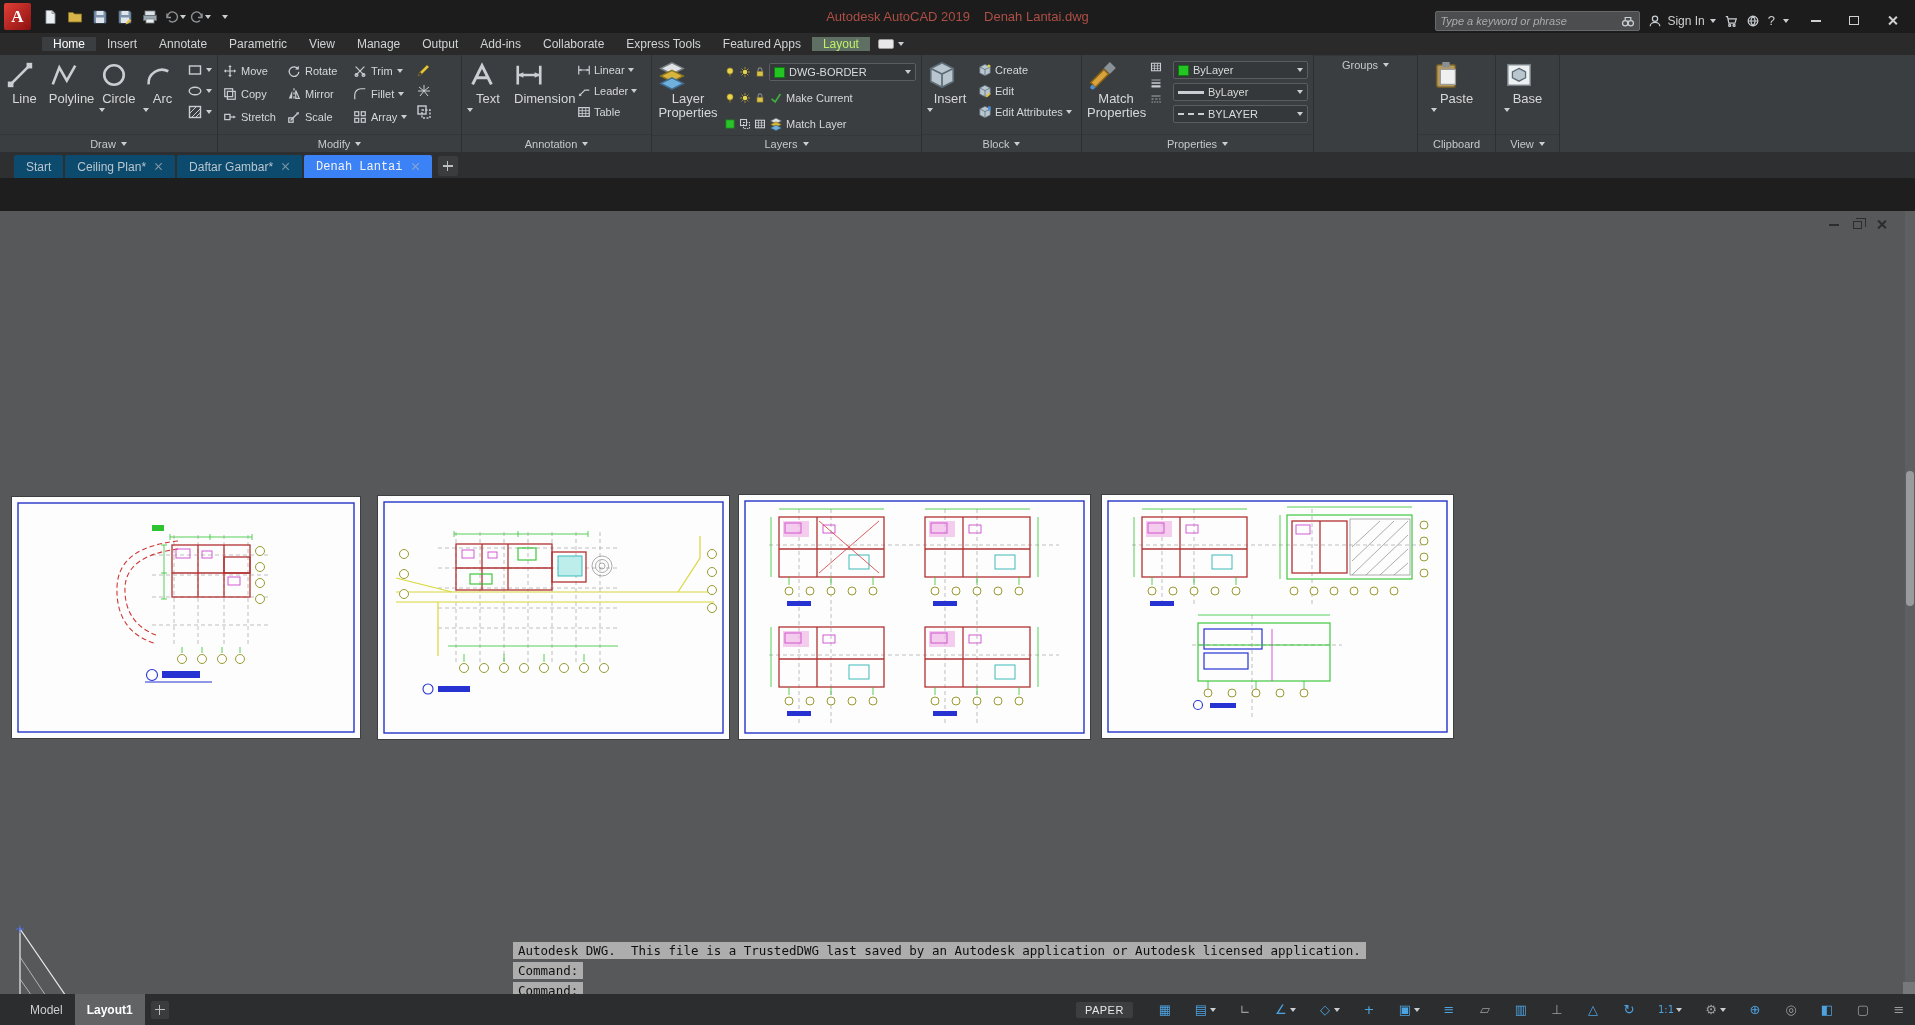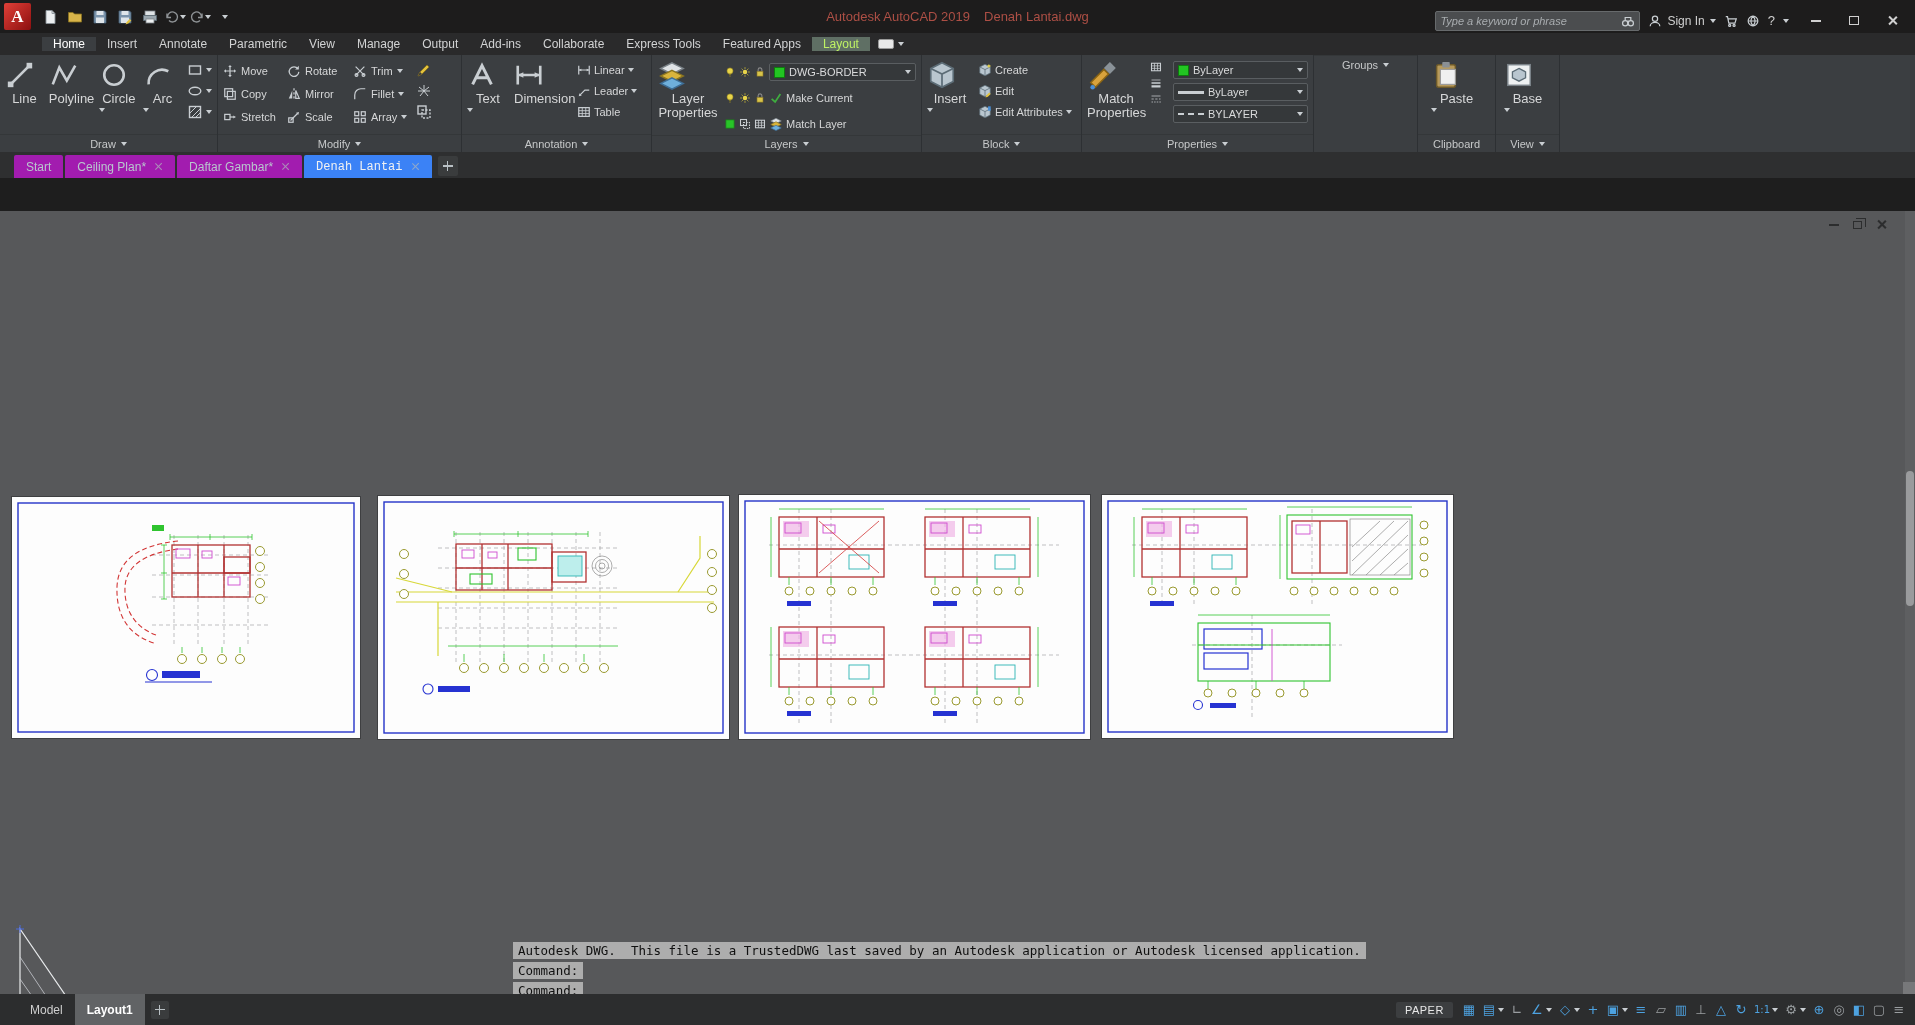--- a/index.html
+++ b/index.html
@@ -63,21 +63,21 @@
   .lw-line { width:26px; height:3px; background:#c9ced2; }
   .lt-line { width:26px; height:0; border-top:2px dashed #c9ced2; }
   .minirow { display:flex; align-items:center; gap:3px; height:22px; }
   .ic { stroke:#c9ced2; fill:none; stroke-width:1.4; }
   .i30 { width:30px; height:30px; } .i16 { width:16px; height:16px; }
   .i14 { width:14px; height:14px; } .i12 { width:12px; height:12px; }
   .dim-ic { stroke:#8f9396; }
 
   
   .filetabs { height:26px; background:#2e2f30; display:flex; align-items:flex-end; flex:0 0 auto; padding-left:14px; gap:2px; }
-  .ftab { height:23px; background:#a21caf; color:#b9c6ce; font-size:12px; display:flex; align-items:center;
+  .ftab { height:23px; background:#0c4a6e; color:#b9c6ce; font-size:12px; display:flex; align-items:center;
           gap:8px; padding:0 12px; border-top-left-radius:2px; border-top-right-radius:2px; }
   .ftab.active { background:#3b82f6; color:#f2f2f2;font-family:Liberation Mono, monospace; }
   .tab-x { position:relative; width:9px; height:9px; display:inline-block; opacity:.75; }
   .tab-x::before,.tab-x::after { content:''; position:absolute; left:4px; top:0; width:1.4px; height:9px; background:#aeb6bb; }
   .tab-x::before { transform:rotate(45deg); } .tab-x::after { transform:rotate(-45deg); }
   .plustab { width:20px; height:20px; margin-left:4px; background:#3a3c3d; border-radius:2px; position:relative; margin-bottom:2px; }
   .plustab::before,.plustab::after { content:''; position:absolute; background:#b9c0c4; }
   .plustab::before { left:5px; top:9.3px; width:10px; height:1.5px; }
   .plustab::after  { left:9.3px; top:5px; width:1.5px; height:10px; }
 
@@ -144,21 +144,21 @@
 
   
   .statusbar { height:31px; background:#2c2d2e; display:flex; align-items:center; flex:0 0 auto;
                color:#cfcfcf; font-size:12px; padding:0 6px 0 18px; }
   .sb-tab { padding:0 12px; height:100%; display:flex; align-items:center; }
   .sb-tab.active { background:#616365; color:#ffffff; font-weight:bold; }
   .sb-plus { width:18px; height:18px; position:relative; margin-left:6px; background:#3a3c3d; border-radius:2px; }
   .sb-plus::before,.sb-plus::after { content:''; position:absolute; background:#b9c0c4; }
   .sb-plus::before { left:4px; top:8.3px; width:10px; height:1.4px; }
   .sb-plus::after  { left:8.3px; top:4px; width:1.4px; height:10px; }
-  .sb-right { margin-left:auto; display:flex; align-items:center; gap:0; }
+  .sb-right { margin-left:auto; display:flex; align-items:center; gap:16px; }
   .paperbtn { background:#3c3e40; color:#e8e8e8; padding:2px 9px; border-radius:2px; font-size:11px;
               letter-spacing:.5px; margin-right:6px; }
   .sgrp { display:flex; align-items:center; gap:2px; padding:0 3px; height:24px; border-radius:2px; }
   .sic { font-family:"DejaVu Sans", sans-serif; font-size:13px; color:#4da2e0; line-height:1;
          display:inline-block; min-width:14px; text-align:center; }
   .sic.off { color:#9a9ea1; }
   .sic.txt { font-size:10px; letter-spacing:0; }
 </style>
 </head>
 <body>

